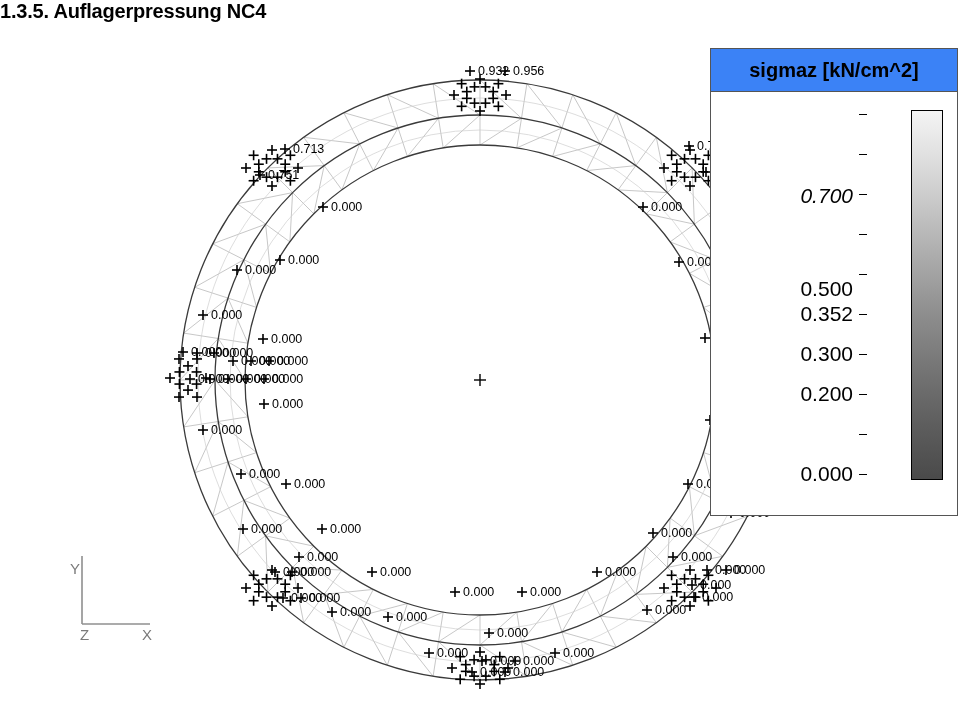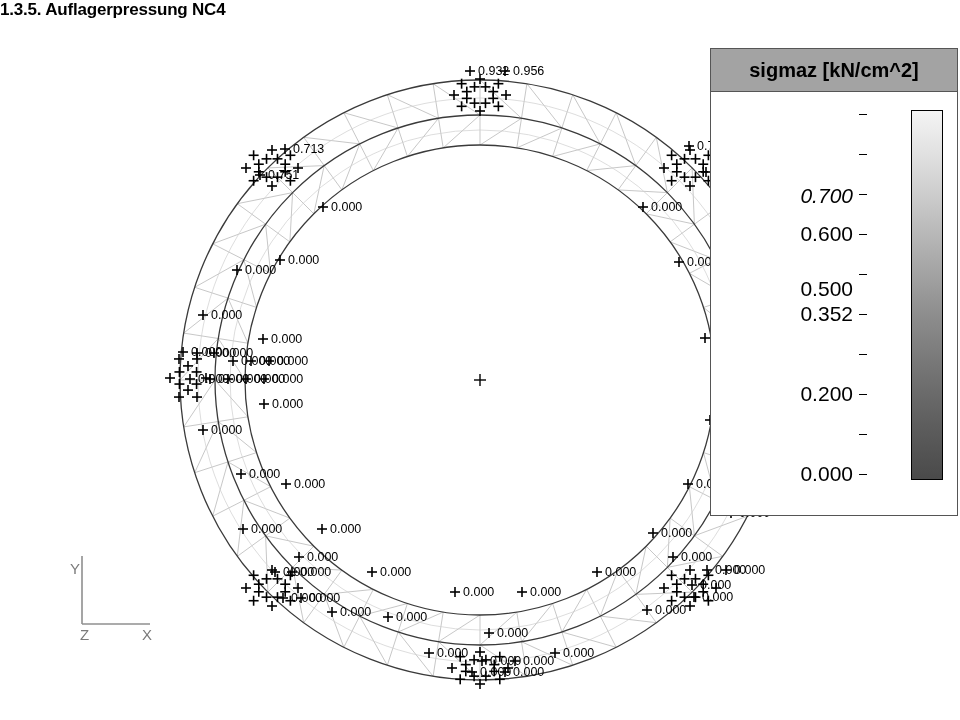--- a/index.html
+++ b/index.html
@@ -12,21 +12,21 @@
     height: 720px;
     position: relative;
     overflow: hidden;
     font-family: "Liberation Sans", sans-serif;
     color: #000000;
   }
   #page-title {
     position: absolute;
     left: 0px;
     top: 0px;
-    font-size: 17px;
+    font-size: 20px;
     font-weight: bold;
     letter-spacing: -0.2px;
     white-space: nowrap;
   }
   #plot-area {
     position: absolute;
     left: 0;
     top: 0;
     width: 960px;
     height: 720px;
@@ -56,21 +56,21 @@
     box-sizing: border-box;
   }
   #legend-title-box {
     position: absolute;
     left: 710px;
     top: 48px;
     width: 248px;
     height: 44px;
     box-sizing: border-box;
     border: 1px solid #555555;
-    background: #a3a3a3;
+    background: #3b82f6;
     display: flex;
     align-items: center;
     justify-content: center;
   }
   #legend-title {
     font-size: 20px;
     font-weight: bold;
     white-space: nowrap;
   }
   #legend-body {
@@ -776,26 +776,26 @@
 <div id="legend-panel"></div>
 <div id="legend-title-box">
   <span id="legend-title">sigmaz [kN/cm^2]</span>
 </div>
 <div id="legend-body">
   <div id="legend-ticks">
       <div class="legend-tick-mark" style="top: 22px;"></div>
       <div class="legend-tick-mark" style="top: 62px;"></div>
       <div class="legend-tick" style="top: 104px; font-style: italic;">0.700</div>
       <div class="legend-tick-mark" style="top: 102px;"></div>
-      <div class="legend-tick" style="top: 142px;">0.600</div>
       <div class="legend-tick-mark" style="top: 142px;"></div>
       <div class="legend-tick" style="top: 182px; margin-top: 15px;">0.500</div>
       <div class="legend-tick-mark" style="top: 182px;"></div>
       <div class="legend-tick" style="top: 222px;">0.352</div>
       <div class="legend-tick-mark" style="top: 222px;"></div>
+      <div class="legend-tick" style="top: 262px;">0.300</div>
       <div class="legend-tick-mark" style="top: 262px;"></div>
       <div class="legend-tick" style="top: 302px;">0.200</div>
       <div class="legend-tick-mark" style="top: 302px;"></div>
       <div class="legend-tick-mark" style="top: 342px;"></div>
       <div class="legend-tick" style="top: 382px;">0.000</div>
       <div class="legend-tick-mark" style="top: 382px;"></div>
     </div>
   <div id="legend-gradient"></div>
 </div>
 

